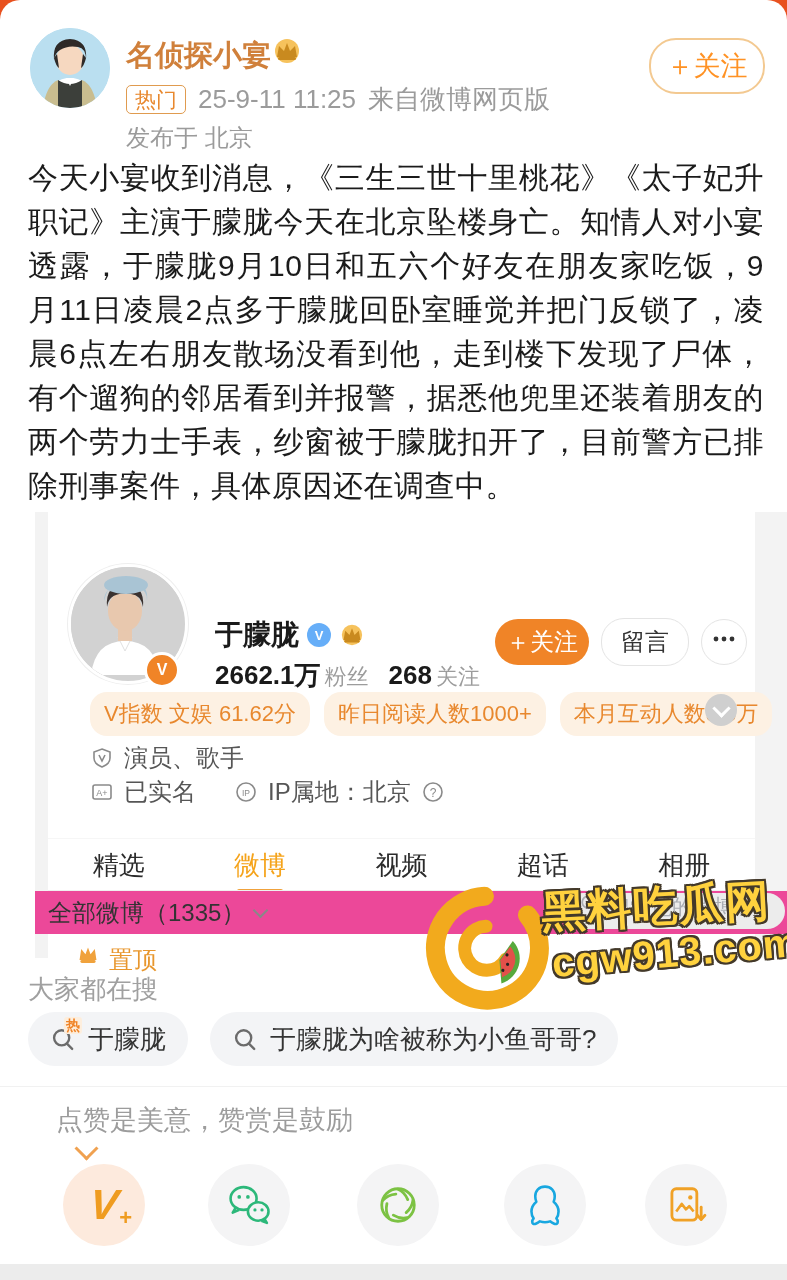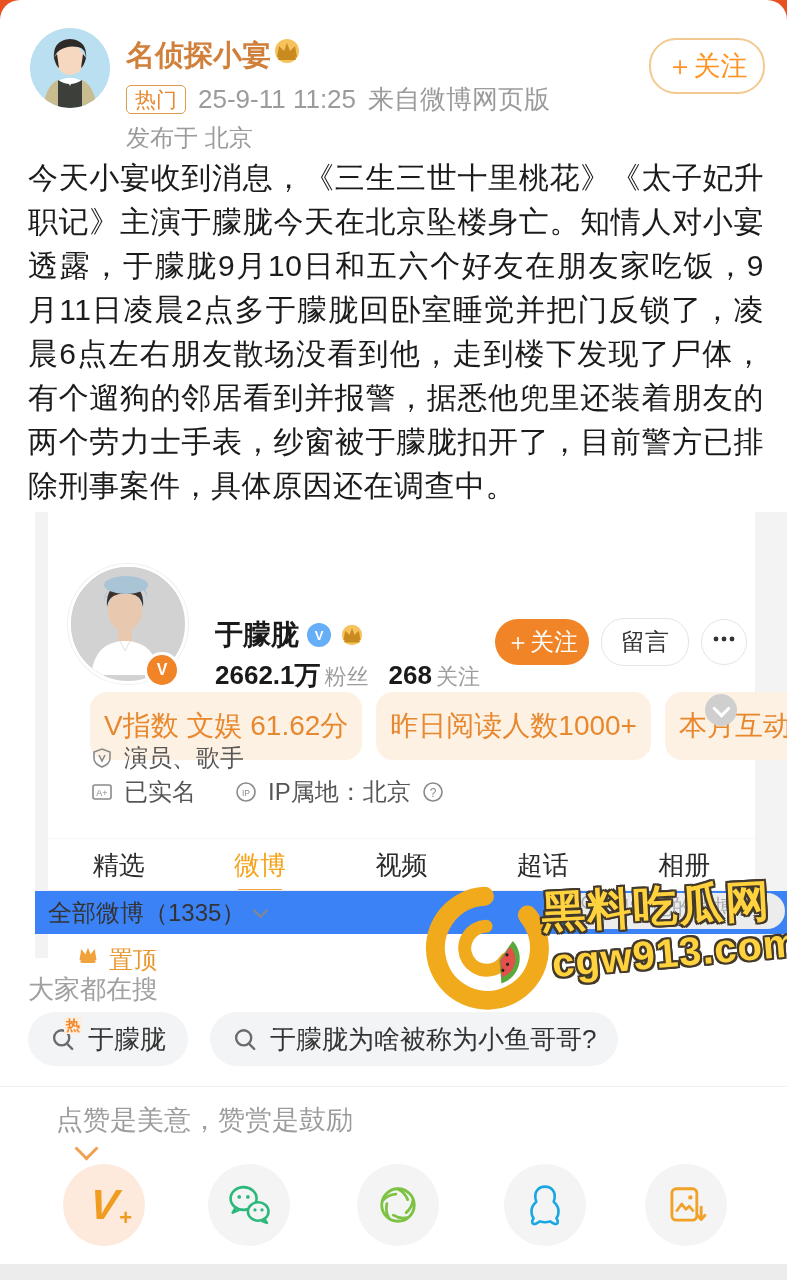--- a/index.html
+++ b/index.html
@@ -30,32 +30,32 @@
   .p-name{font-size:28px;font-weight:bold;color:#1a1a1a;}
   .blue-badge{width:24px;height:24px;border-radius:50%;background:#66aef8;color:#fff;font-size:13px;font-weight:bold;display:flex;align-items:center;justify-content:center;}
   .p-stats{position:absolute;left:167px;top:146px;display:flex;align-items:baseline;gap:20px;white-space:nowrap;}
   .stat .v{font-size:26px;font-weight:bold;color:#1a1a1a;}
   .stat .l{font-size:22px;color:#9c9c9c;margin-left:4px;}
   .p-buttons{position:absolute;right:8px;top:106px;display:flex;align-items:center;gap:12px;}
   .btn-follow{width:94px;height:46px;background:#f08427;border-radius:23px;color:#fff;font-size:24px;display:flex;align-items:center;justify-content:center;}
   .btn-msg{width:86px;height:46px;background:#fff;border:1px solid #e4e4e4;border-radius:23px;color:#333;font-size:24px;display:flex;align-items:center;justify-content:center;}
   .btn-more{width:46px;height:46px;background:#fff;border:1px solid #e4e4e4;border-radius:50%;color:#333;font-size:16px;letter-spacing:1px;display:flex;align-items:center;justify-content:center;padding-bottom:6px;box-sizing:border-box;}
   .pill-row{position:absolute;left:42px;top:180px;display:flex;gap:14px;}
-  .pill{background:#fdf1e3;border-radius:17px;height:36px;display:flex;align-items:center;padding:16px 14px;font-size:28px;color:#e8882e;white-space:nowrap;}
+  .pill{background:#fdf1e3;border-radius:17px;height:36px;display:flex;align-items:center;padding:4px 14px;font-size:22px;color:#e8882e;white-space:nowrap;}
   .chev-circle{position:absolute;right:18px;top:182px;width:32px;height:32px;border-radius:50%;background:#cfcfcf;display:flex;align-items:center;justify-content:center;}
   .chev-circle .chev{width:10px;height:10px;border-right:3px solid #fff;border-bottom:3px solid #fff;transform:rotate(45deg);margin-top:-4px;}
   .info-row{position:absolute;left:42px;display:flex;align-items:center;gap:10px;font-size:24px;color:#565656;}
   .info-row .gap{width:18px;}
   .mini-icon{width:24px;height:24px;color:#8a8a8a;}
   .tabs{position:absolute;left:0;right:0;top:326px;height:52px;display:flex;justify-content:space-around;align-items:center;border-top:1px solid #f6f6f6;}
   .tab{font-size:26px;color:#2b2b2b;position:relative;}
   .tab.active{color:#f5a31a;}
   .tab.active::after{content:"";position:absolute;left:50%;transform:translateX(-50%);bottom:-10px;width:46px;height:4px;border-radius:2px;background:#f0a23c;}
   .embed-divider{position:absolute;left:0;right:0;top:378px;height:1px;background:#efefef;}
-  .filter-row{position:absolute;left:-13px;right:-32px;top:379px;height:43px;background:#3b82f6;display:flex;align-items:center;padding-left:13px;}
+  .filter-row{position:absolute;left:-13px;right:-32px;top:379px;height:43px;background:#ec4899;display:flex;align-items:center;padding-left:13px;}
   .filter-label{font-size:24px;color:#333;}
   .filter-chev{width:9px;height:9px;border-right:2px solid #888;border-bottom:2px solid #888;transform:rotate(45deg);margin:-4px 0 0 10px;}
   .search-pill{position:absolute;right:2px;top:2px;width:220px;height:36px;background:#ececec;border-radius:18px;display:flex;align-items:flex-start;gap:8px;padding:0 14px;box-sizing:border-box;font-size:21px;color:#aaadb3;white-space:nowrap;overflow:hidden;}
   .pinned-row{position:absolute;left:27px;top:432px;display:flex;align-items:flex-start;gap:8px;}
   .pinned-label{font-size:24px;color:#e8972e;}
 
   
   .watermark{position:absolute;left:425px;top:872px;width:362px;height:140px;z-index:50;transform:rotate(-3deg);}
   .wm-logo{position:absolute;left:0;top:8px;width:124px;height:124px;}
   .wm-name{position:absolute;left:118px;top:8px;font-size:44px;font-weight:bold;color:#ffd23e;letter-spacing:2px;white-space:nowrap;

